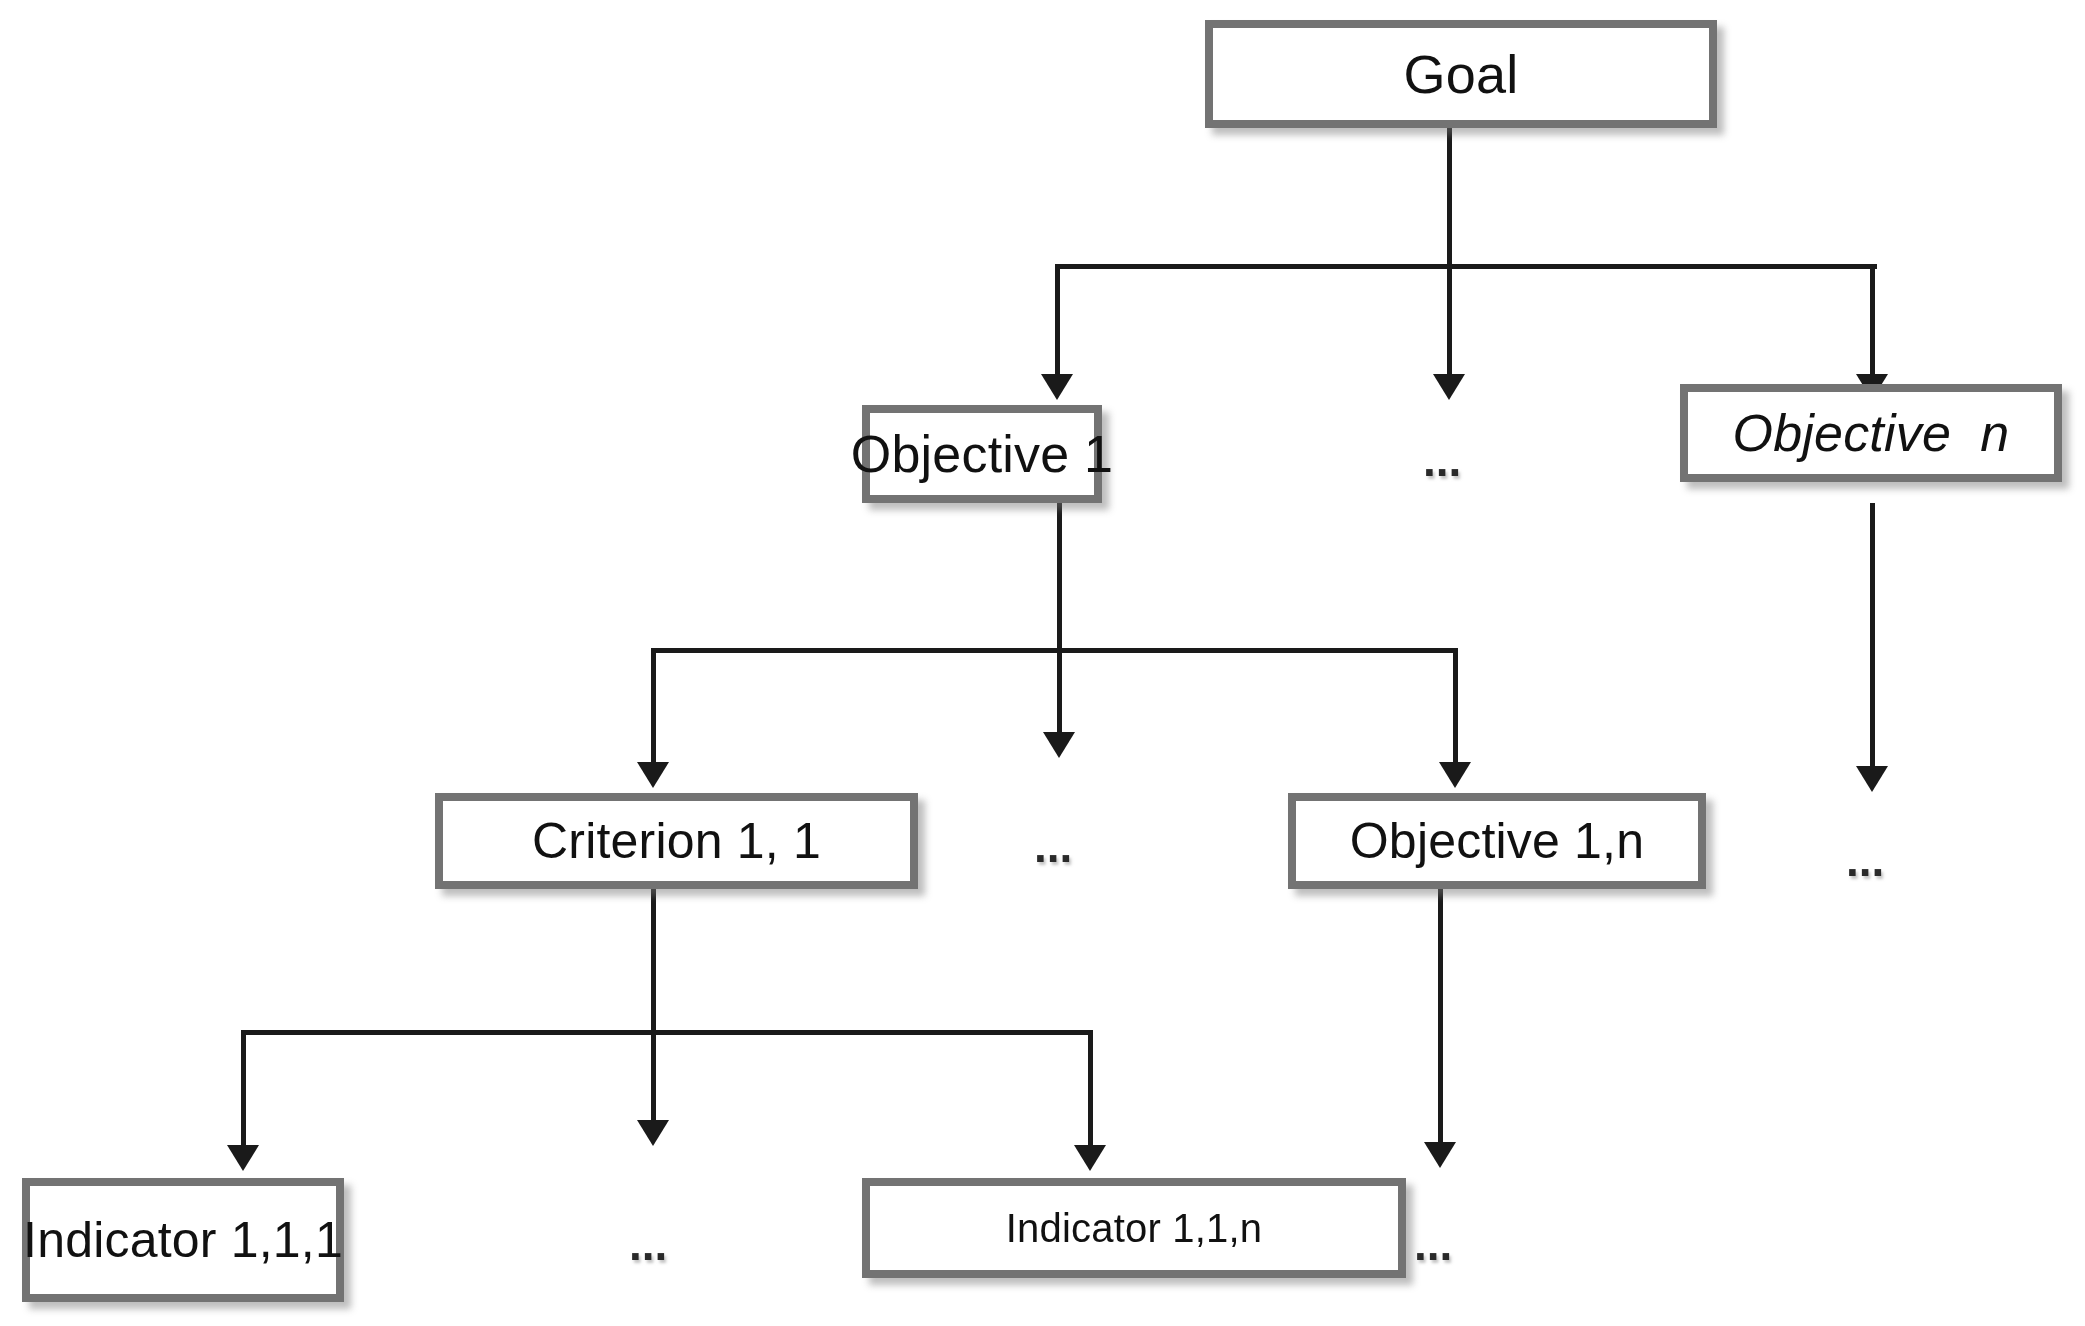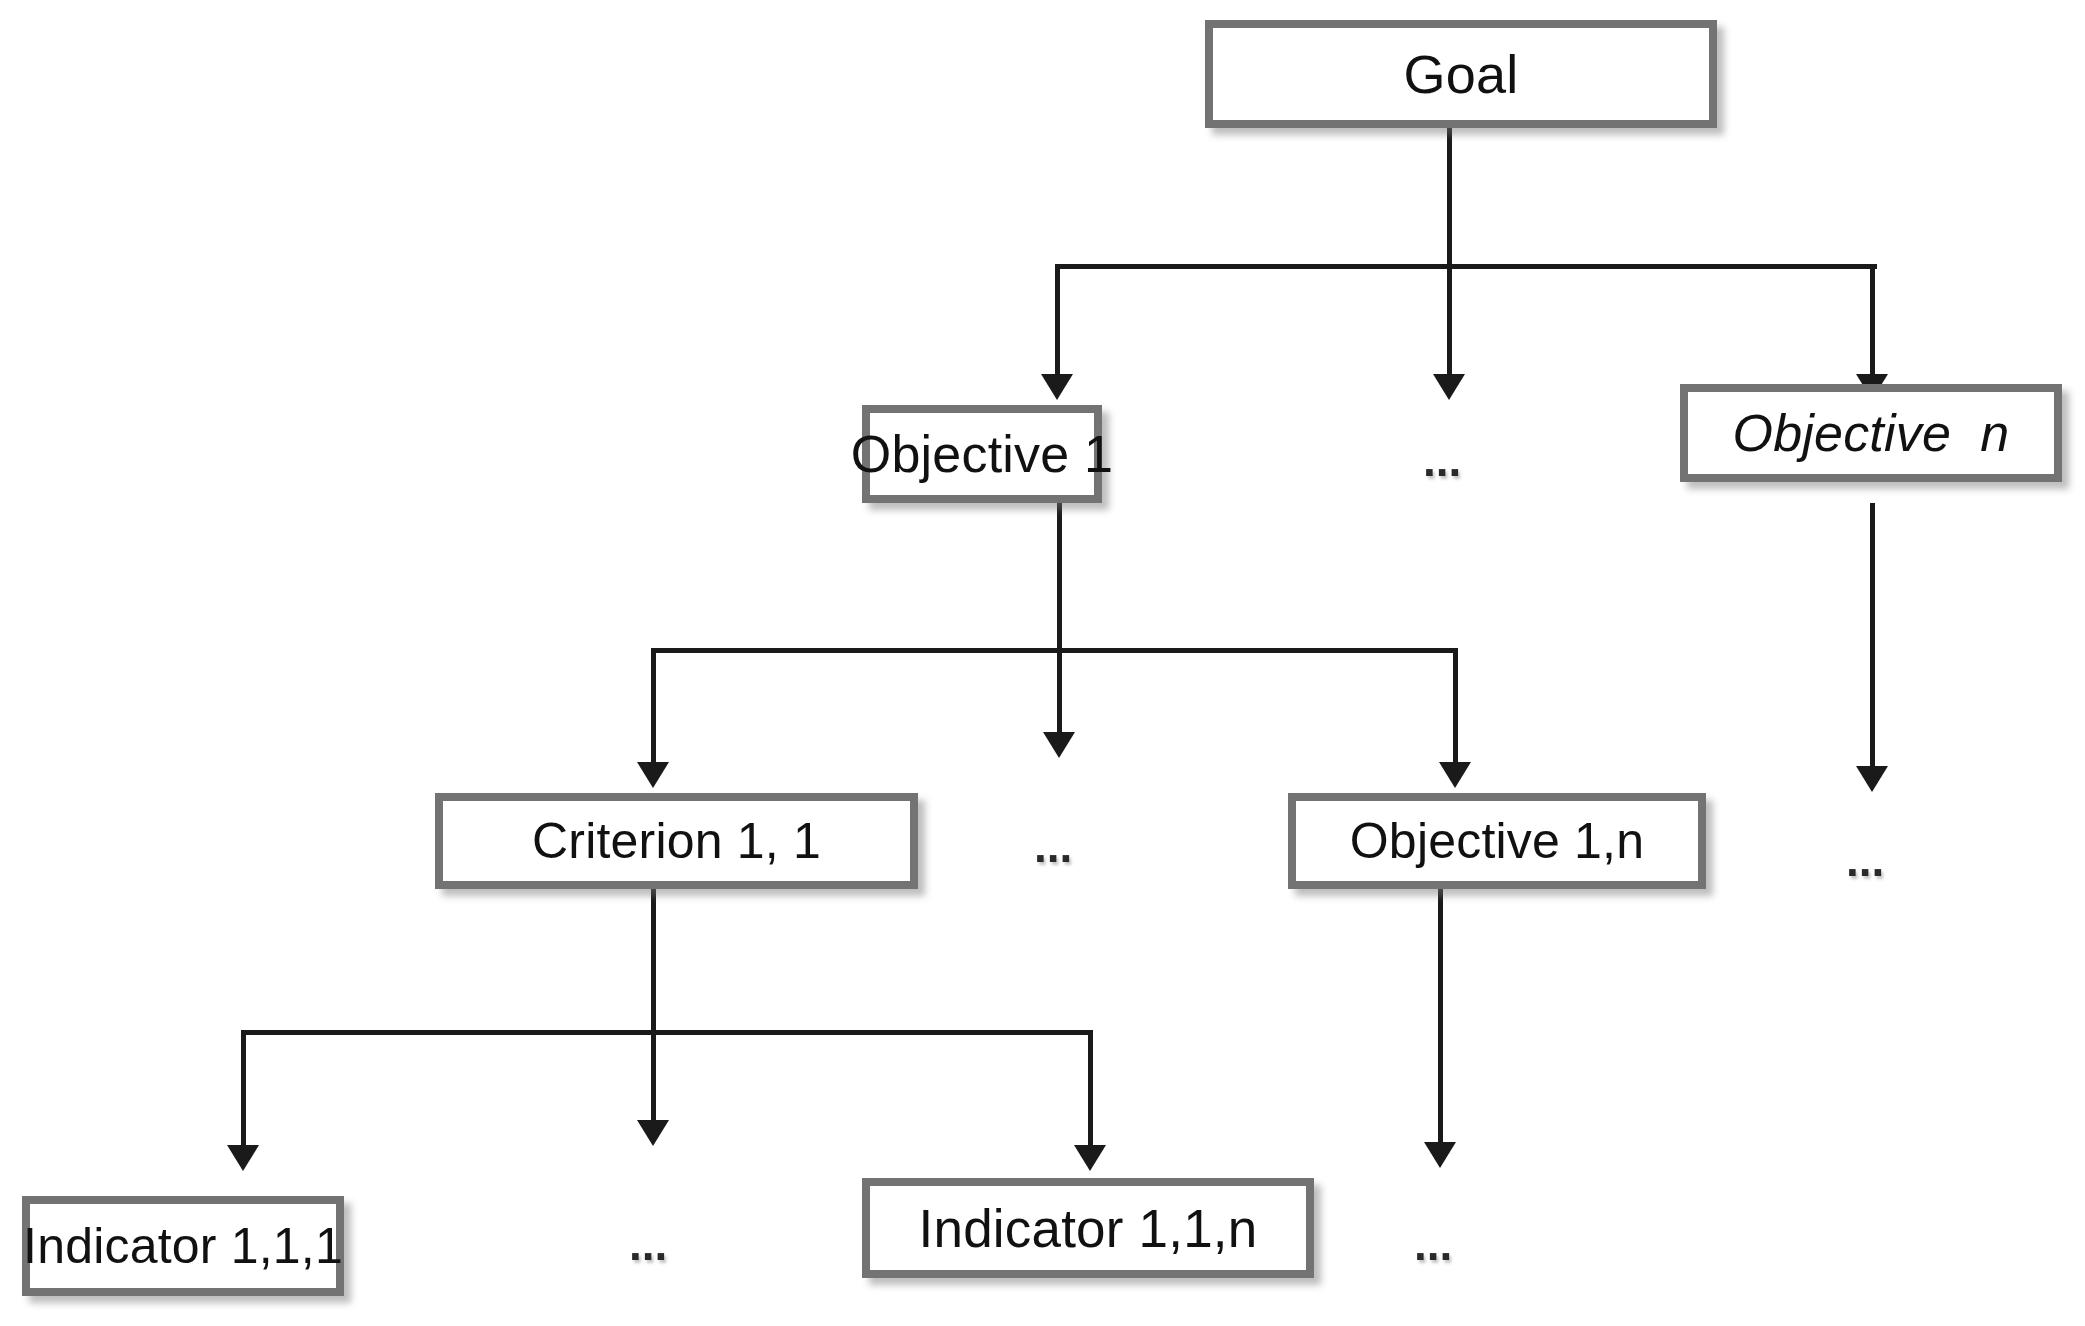--- a/index.html
+++ b/index.html
@@ -139,23 +139,23 @@
   <div class="vline" style="left:651px; top:1030px; height:92px;"></div>
   <div class="arrowhead" style="left:637px; top:1120px;"></div>
 
   <div class="vline" style="left:1088px; top:1030px; height:117px;"></div>
   <div class="arrowhead" style="left:1074px; top:1145px;"></div>
 
   <div class="vline" style="left:1438px; top:889px; height:255px;"></div>
   <div class="arrowhead" style="left:1424px; top:1142px;"></div>
   <div class="ellipsis" style="left:1414px; top:1221px; font-size:46px;">...</div>
 
-  <div class="node" style="left:22px; top:1178px; width:322px; height:100px; font-size:50px;margin-top:18px;">
+  <div class="node" style="left:22px; top:1178px; width:322px; height:124px; font-size:50px;">
     <span class="node-label">Indicator 1,1,1</span>
   </div>
 
   <div class="ellipsis" style="left:629px; top:1221px; font-size:46px;">...</div>
 
-  <div class="node" style="left:862px; top:1178px; width:452px; height:100px; font-size:53px;">
+  <div class="node" style="left:862px; top:1178px; width:544px; height:100px; font-size:40px;">
     <span class="node-label">Indicator 1,1,n</span>
   </div>
 
 </div>
 
 </body></html>

